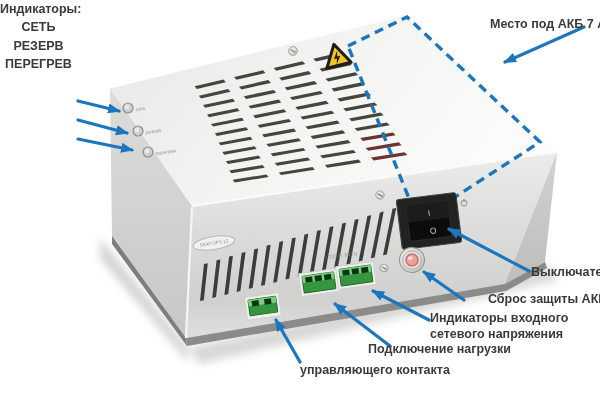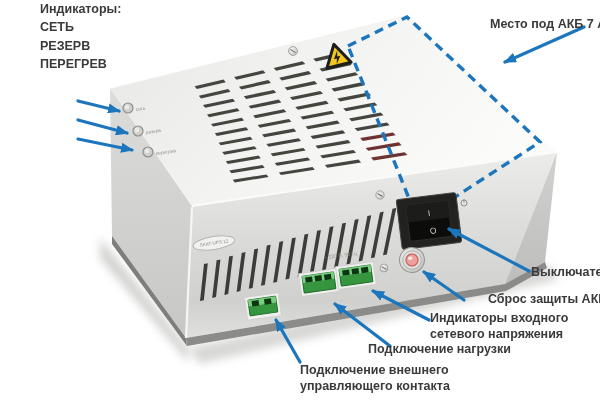--- a/index.html
+++ b/index.html
@@ -1,21 +1,21 @@
 <!DOCTYPE html>
 <html><head>
 <meta charset="utf-8">
 <style>
   html,body{margin:0;padding:0;background:#ffffff;}
   .stage{position:relative;width:600px;height:420px;background:#ffffff;overflow:hidden;
          font-family:"Liberation Sans",sans-serif;}
   .stage svg{position:absolute;left:0;top:0;}
   .lbl{position:absolute;color:#3a3a3a;font-size:12.5px;font-weight:600;
        line-height:15.5px;white-space:nowrap;}
-  .lbl.rt{text-align:left;padding-left:40px;}
+  .lbl.rt{text-align:center;}
   .ind-line{height:18.4px;line-height:18.4px;}
   svg text{font-family:"Liberation Sans",sans-serif;}
 </style>
 </head>
 <body>
 
 <div class="stage">
 
 <svg width="600" height="420" viewBox="0 0 600 420">
   <defs>
@@ -237,17 +237,16 @@
 
 <div class="lbl" style="left:490px;top:17px;">Место под АКБ 7 Ач</div>
 <div class="lbl" style="left:531px;top:265px;">Выключатель</div>
 <div class="lbl" style="left:488px;top:292px;">Сброс защиты АКБ</div>
 <div class="lbl" style="left:430px;top:311px;">
   <div>Индикаторы входного</div>
   <div>сетевого напряжения</div>
 </div>
 <div class="lbl" style="left:368px;top:342px;">Подключение нагрузки</div>
 <div class="lbl" style="left:300px;top:363px;">
-  <div>Подключение внешнего</div>
   <div>управляющего контакта</div>
 </div>
 
 </div>
 
 </body></html>

